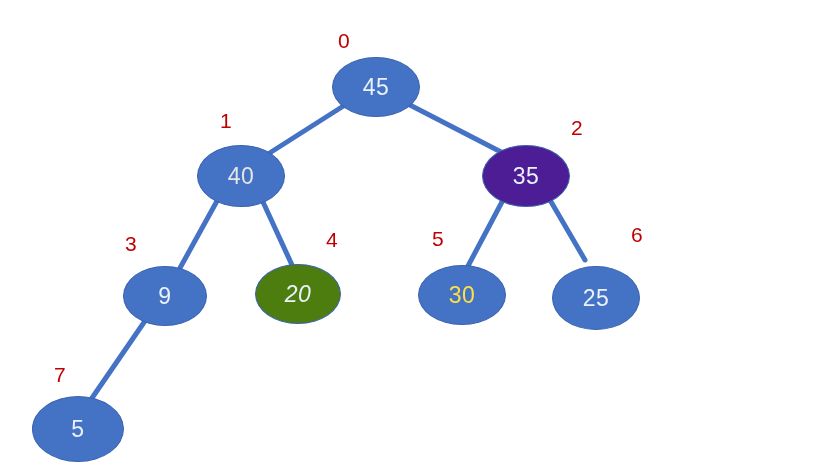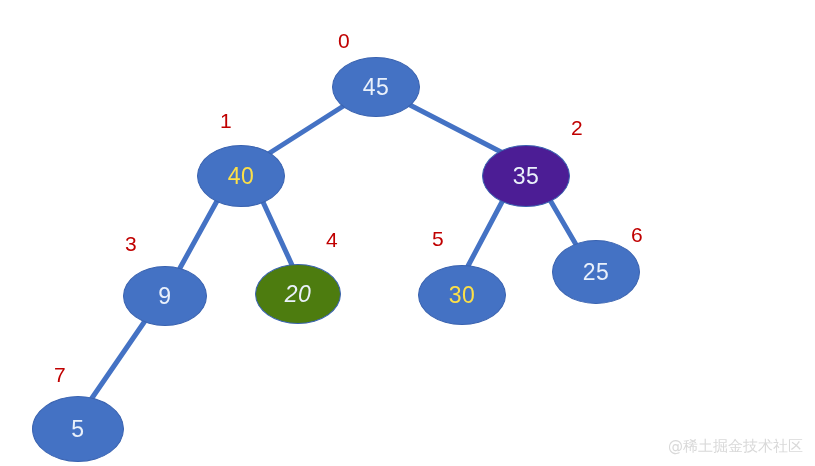--- a/index.html
+++ b/index.html
@@ -71,44 +71,43 @@
       <line x1="550" y1="200" x2="585" y2="260" stroke="#4472C4" stroke-width="5" stroke-linecap="round"></line>
       <line x1="147" y1="318" x2="92" y2="398" stroke="#4472C4" stroke-width="5" stroke-linecap="round"></line>
     </svg>
 
   <div id="node-layer">
       <div class="node" style="left: 332px; top: 57px; width: 88px; height: 60px; background: rgb(68, 114, 196); border-color: rgb(58, 99, 176);">
         <span class="node-label" style="color: rgb(234, 241, 251);">45</span>
       </div>
       <div class="index-label" style="left: 338px; top: 30px; color: rgb(192, 0, 0);">0</div>
       <div class="node" style="left: 197px; top: 145px; width: 88px; height: 62px; background: rgb(68, 114, 196); border-color: rgb(58, 99, 176);">
-        <span class="node-label" style="color: #fde047;">40</span>
+        <span class="node-label" style="color: #e5e5e5;">40</span>
       </div>
       <div class="index-label" style="left: 220px; top: 110px; color: rgb(192, 0, 0);">1</div>
       <div class="node" style="left: 482px; top: 145px; width: 88px; height: 62px; background: #4c1d95; border-color: rgb(58, 99, 176);">
         <span class="node-label" style="color: rgb(234, 241, 251);">35</span>
       </div>
       <div class="index-label" style="left: 571px; top: 117px; color: rgb(192, 0, 0);">2</div>
       <div class="node" style="left: 123px; top: 266px; width: 84px; height: 60px; background: rgb(68, 114, 196); border-color: rgb(58, 99, 176);">
         <span class="node-label" style="color: rgb(234, 241, 251);">9</span>
       </div>
       <div class="index-label" style="left: 125px; top: 233px; color: rgb(192, 0, 0);">3</div>
       <div class="node" style="left: 255px; top: 264px; width: 86px; height: 60px; background: #4d7c0f; border-color: rgb(58, 99, 176); font-style: italic;">
         <span class="node-label" style="color: rgb(234, 241, 251);">20</span>
       </div>
       <div class="index-label" style="left: 326px; top: 229px; color: rgb(192, 0, 0);">4</div>
       <div class="node" style="left: 418px; top: 265px; width: 88px; height: 60px; background: rgb(68, 114, 196); border-color: rgb(58, 99, 176);">
         <span class="node-label" style="color: #fde047;">30</span>
       </div>
       <div class="index-label" style="left: 432px; top: 228px; color: rgb(192, 0, 0);">5</div>
-      <div class="node" style="left: 552px; top: 240px; width: 88px; height: 64px; background: rgb(68, 114, 196); border-color: rgb(58, 99, 176);">
+      <div class="node" style="left: 552px; top: 266px; width: 88px; height: 64px; background: rgb(68, 114, 196); border-color: rgb(58, 99, 176);">
         <span class="node-label" style="color: rgb(234, 241, 251);">25</span>
       </div>
       <div class="index-label" style="left: 631px; top: 224px; color: rgb(192, 0, 0);">6</div>
       <div class="node" style="left: 32px; top: 396px; width: 92px; height: 66px; background: rgb(68, 114, 196); border-color: rgb(58, 99, 176);">
         <span class="node-label" style="color: rgb(234, 241, 251);">5</span>
       </div>
       <div class="index-label" style="left: 54px; top: 364px; color: rgb(192, 0, 0);">7</div>
     </div>
 
-  <div id="watermark" style="left: 668px; top: 437px; color: rgb(217, 217, 217);">@稀土掘金技术社区</div>
 
 </div>
 
 </body></html>

